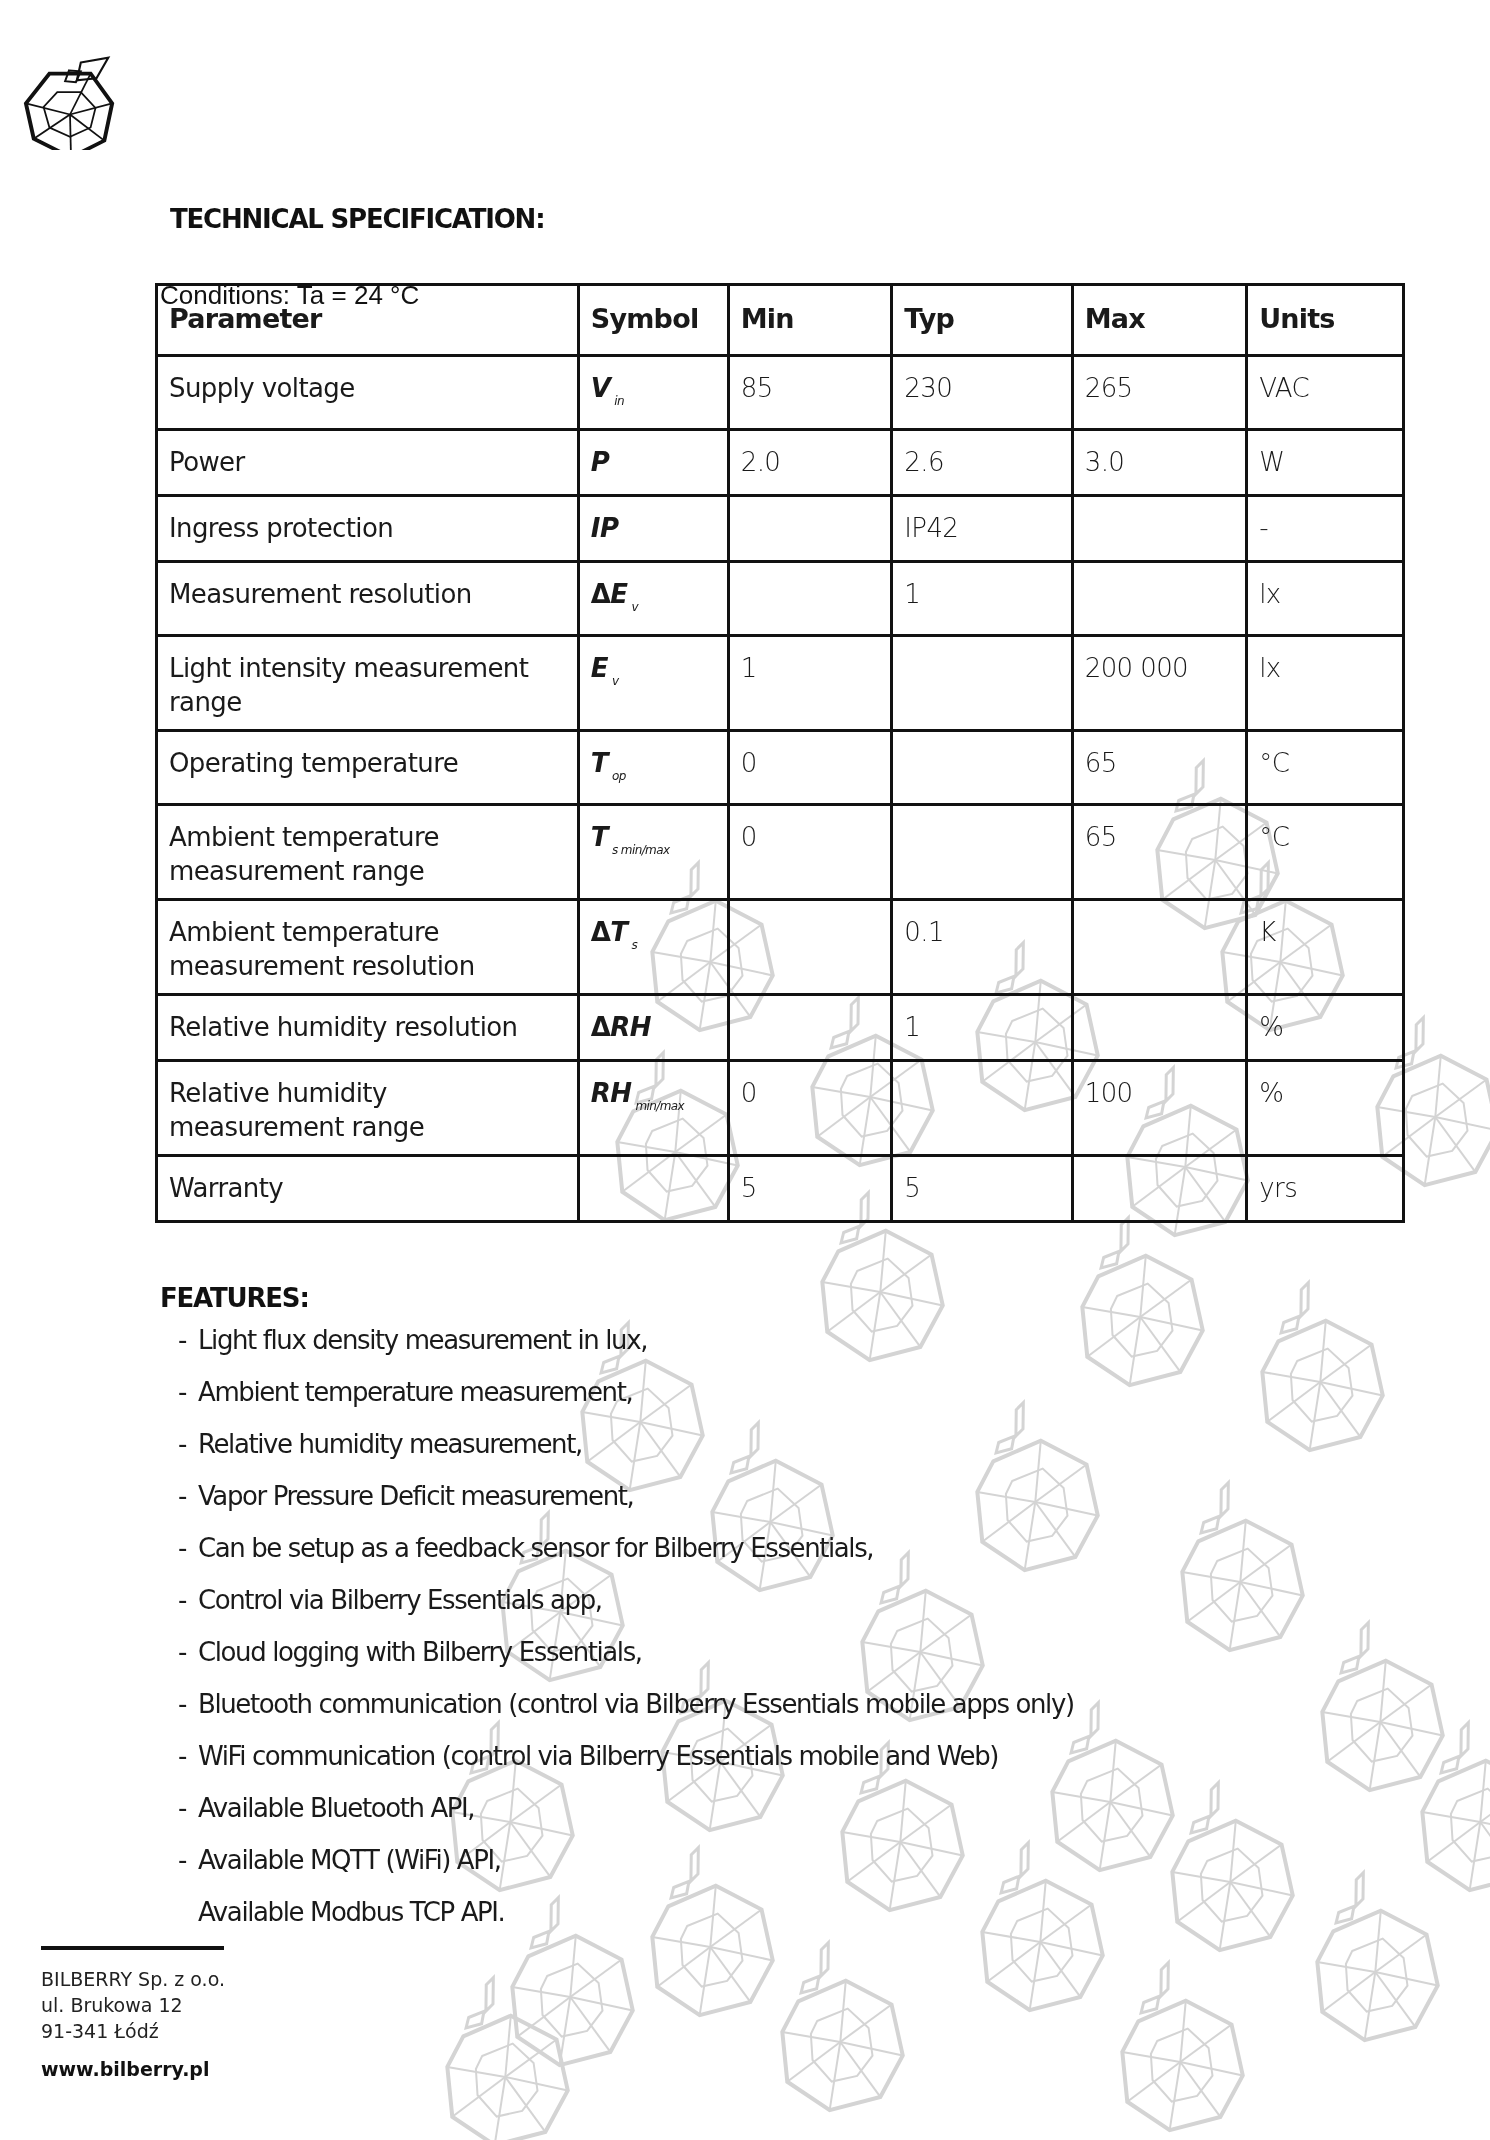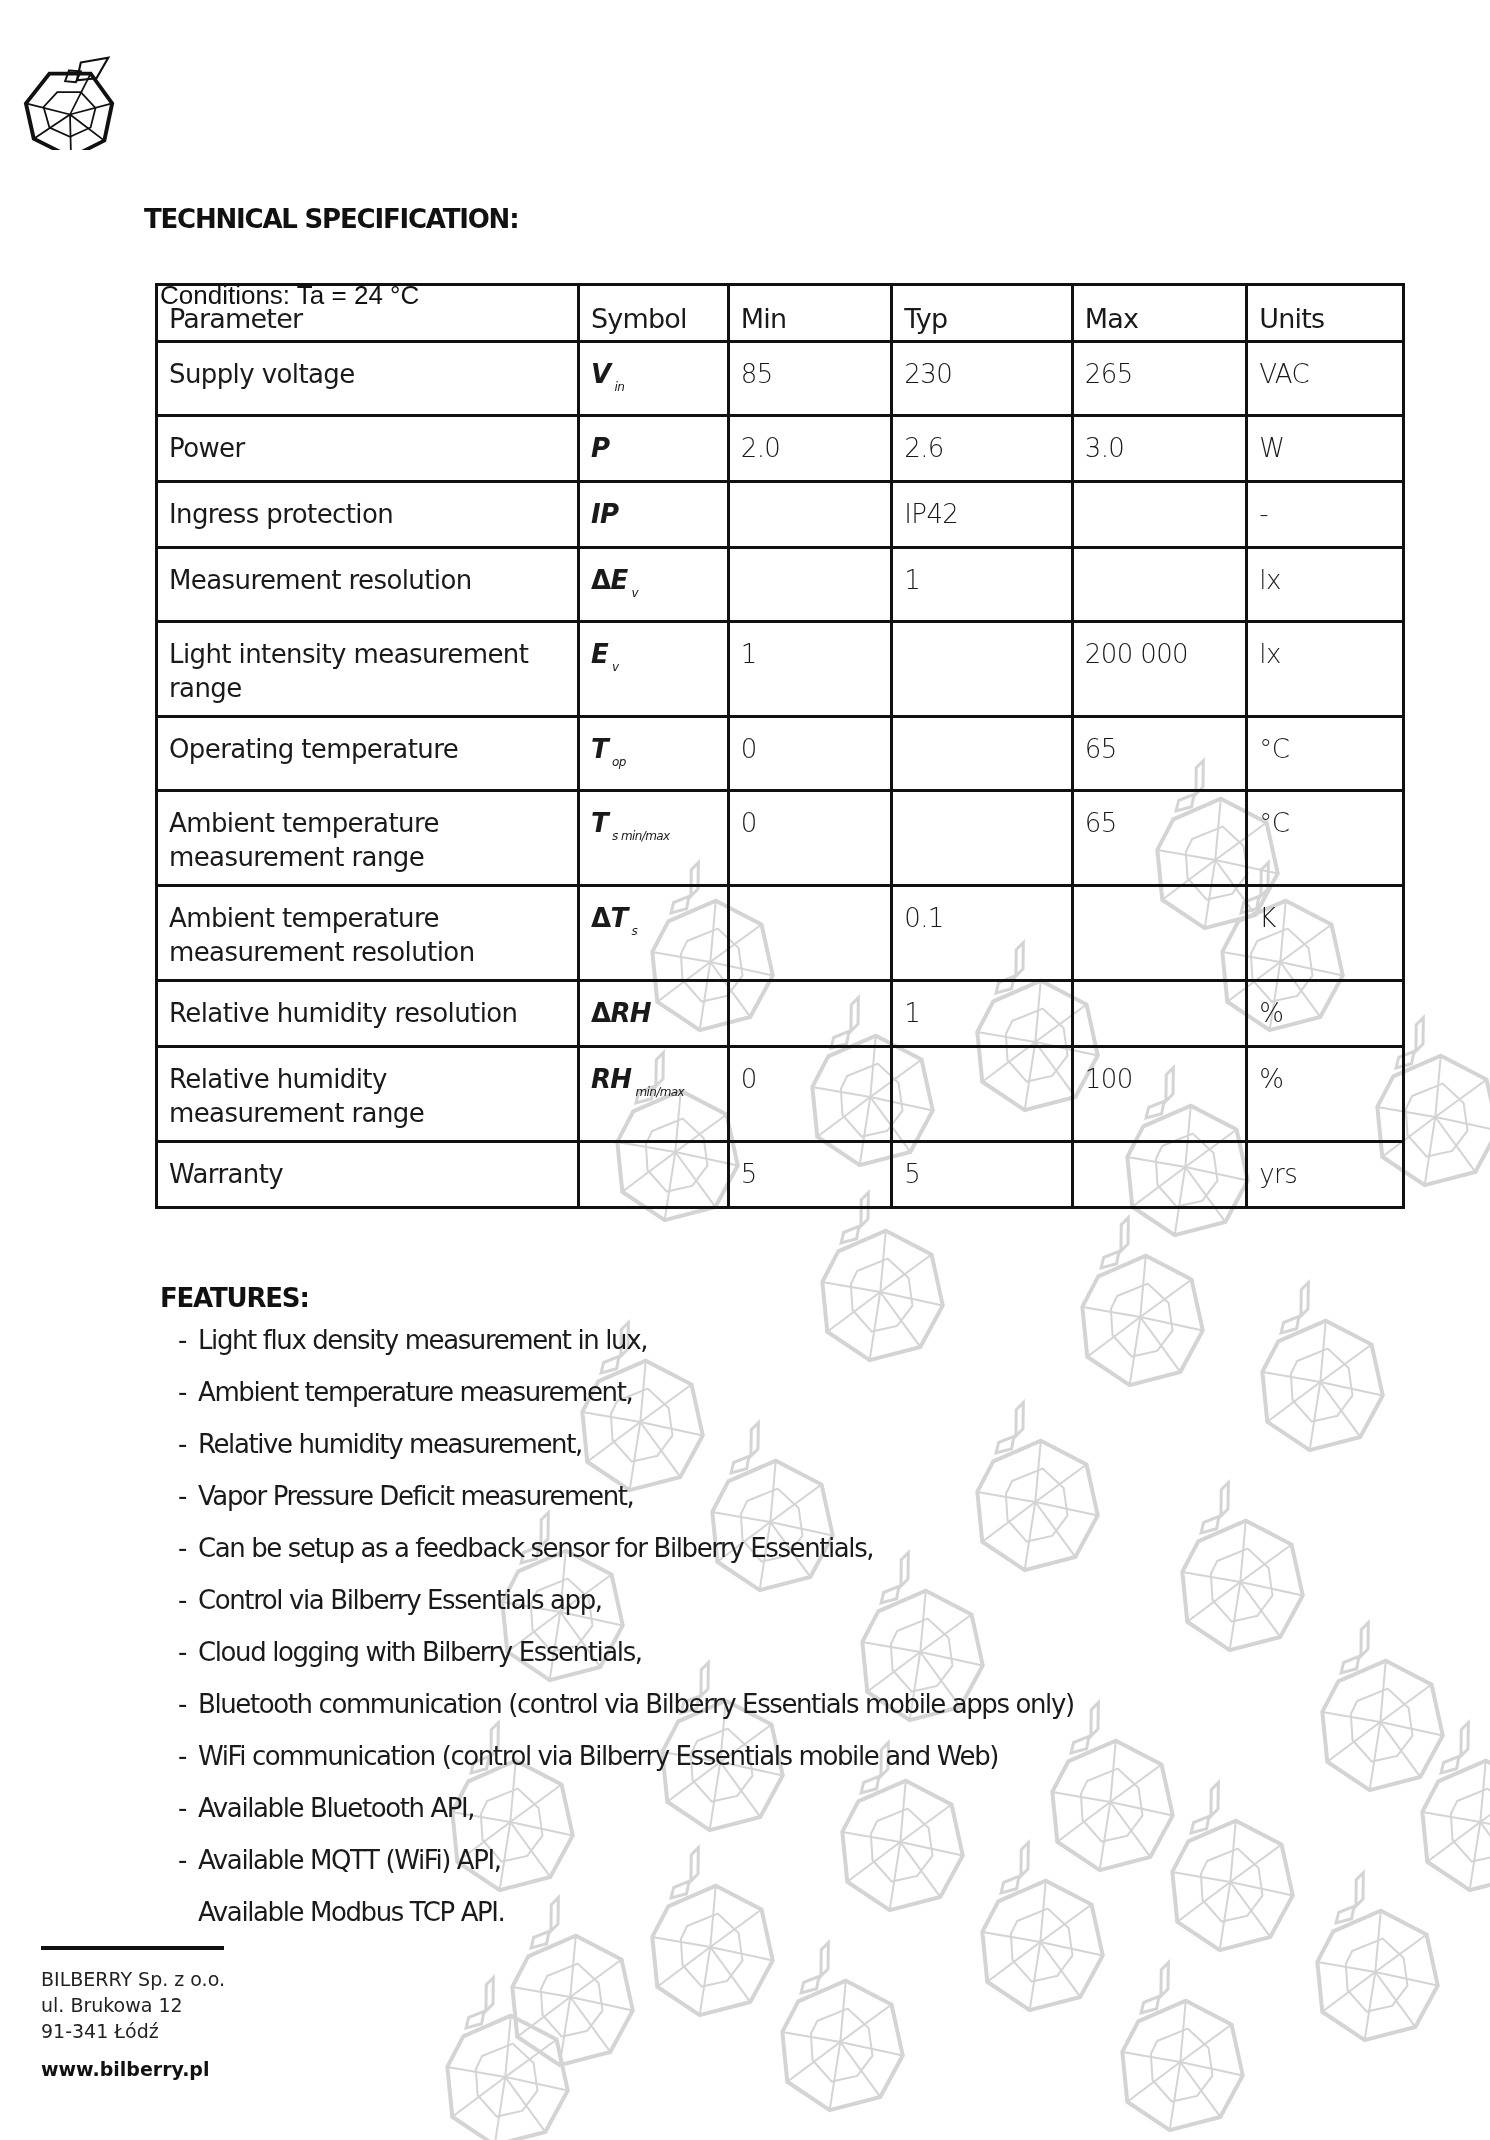--- a/index.html
+++ b/index.html
@@ -4,27 +4,27 @@
 <style>
   html, body { margin: 0; padding: 0; background: #ffffff; }
   body { width: 1490px; height: 2140px; position: relative; overflow: hidden; font-family: "Liberation Sans", sans-serif; color: #111; }
 
   .logo { position: absolute; left: 22px; top: 30px; width: 98px; height: 120px; }
 
   .watermark { position: absolute; left: 0; top: 0; width: 1490px; height: 2140px; pointer-events: none; z-index: 0; }
 
   .content { position: absolute; left: 0; top: 0; width: 1490px; height: 2140px; z-index: 1; }
 
-  .spec-title { position: absolute; left: 144px; top: 204px; font-family: "DejaVu Sans", sans-serif; font-weight: bold; font-size: 26px; letter-spacing: -1.2px; color: #111; }
+  .spec-title { position: absolute; left: 170px; top: 204px; font-family: "DejaVu Sans", sans-serif; font-weight: bold; font-size: 26px; letter-spacing: -1.2px; color: #111; }
   .conditions { position: absolute; left: 160px; top: 244px; font-family: "Liberation Sans", sans-serif; font-size: 26px; color: #111; margin-top: 36px; }
 
   table.spec { position: absolute; left: 155px; top: 283px; width: 1250px; border-collapse: collapse; font-family: "DejaVu Sans", sans-serif; font-weight: 300; }
   table.spec th, table.spec td { border: 3px solid #111; vertical-align: top; text-align: left; padding: 14px 11px 10px 11px; font-size: 26px; line-height: 34px; color: #1a1a1a; }
   table.spec td { font-family: "DejaVu Sans", sans-serif; letter-spacing: -0.6px; }
-  table.spec th { font-weight: normal; font-size: 27px; letter-spacing: -0.8px; padding-top: 16px; padding-bottom: 4px; }
+  table.spec th { font-weight: bold; font-size: 27px; letter-spacing: -0.8px; padding-top: 16px; padding-bottom: 18px; }
   table.spec tr { background: transparent; }
   .param { color: #222; font-weight: normal; }
   .sym { font-family: "DejaVu Serif", serif; font-style: italic; font-weight: bold; font-size: 25px; white-space: nowrap; }
   .sym .delta { font-style: normal; }
   .sym sub { font-size: 12px; font-weight: normal; position: relative; top: 8px; vertical-align: baseline; margin-left: 4px; }
 
   .features-title { position: absolute; left: 160px; top: 1283px; font-family: "DejaVu Sans", sans-serif; font-weight: bold; font-size: 26px; letter-spacing: -1.2px; }
   ul.features { position: absolute; left: 178px; top: 1320px; margin: 0; padding: 0; list-style: none; font-family: "DejaVu Sans", sans-serif; font-size: 26px; letter-spacing: -1.4px; color: #1a1a1a; }
   ul.features li { height: 52px; line-height: 40px; white-space: nowrap; }
   ul.features li .dash { display: inline-block; width: 20px; }

